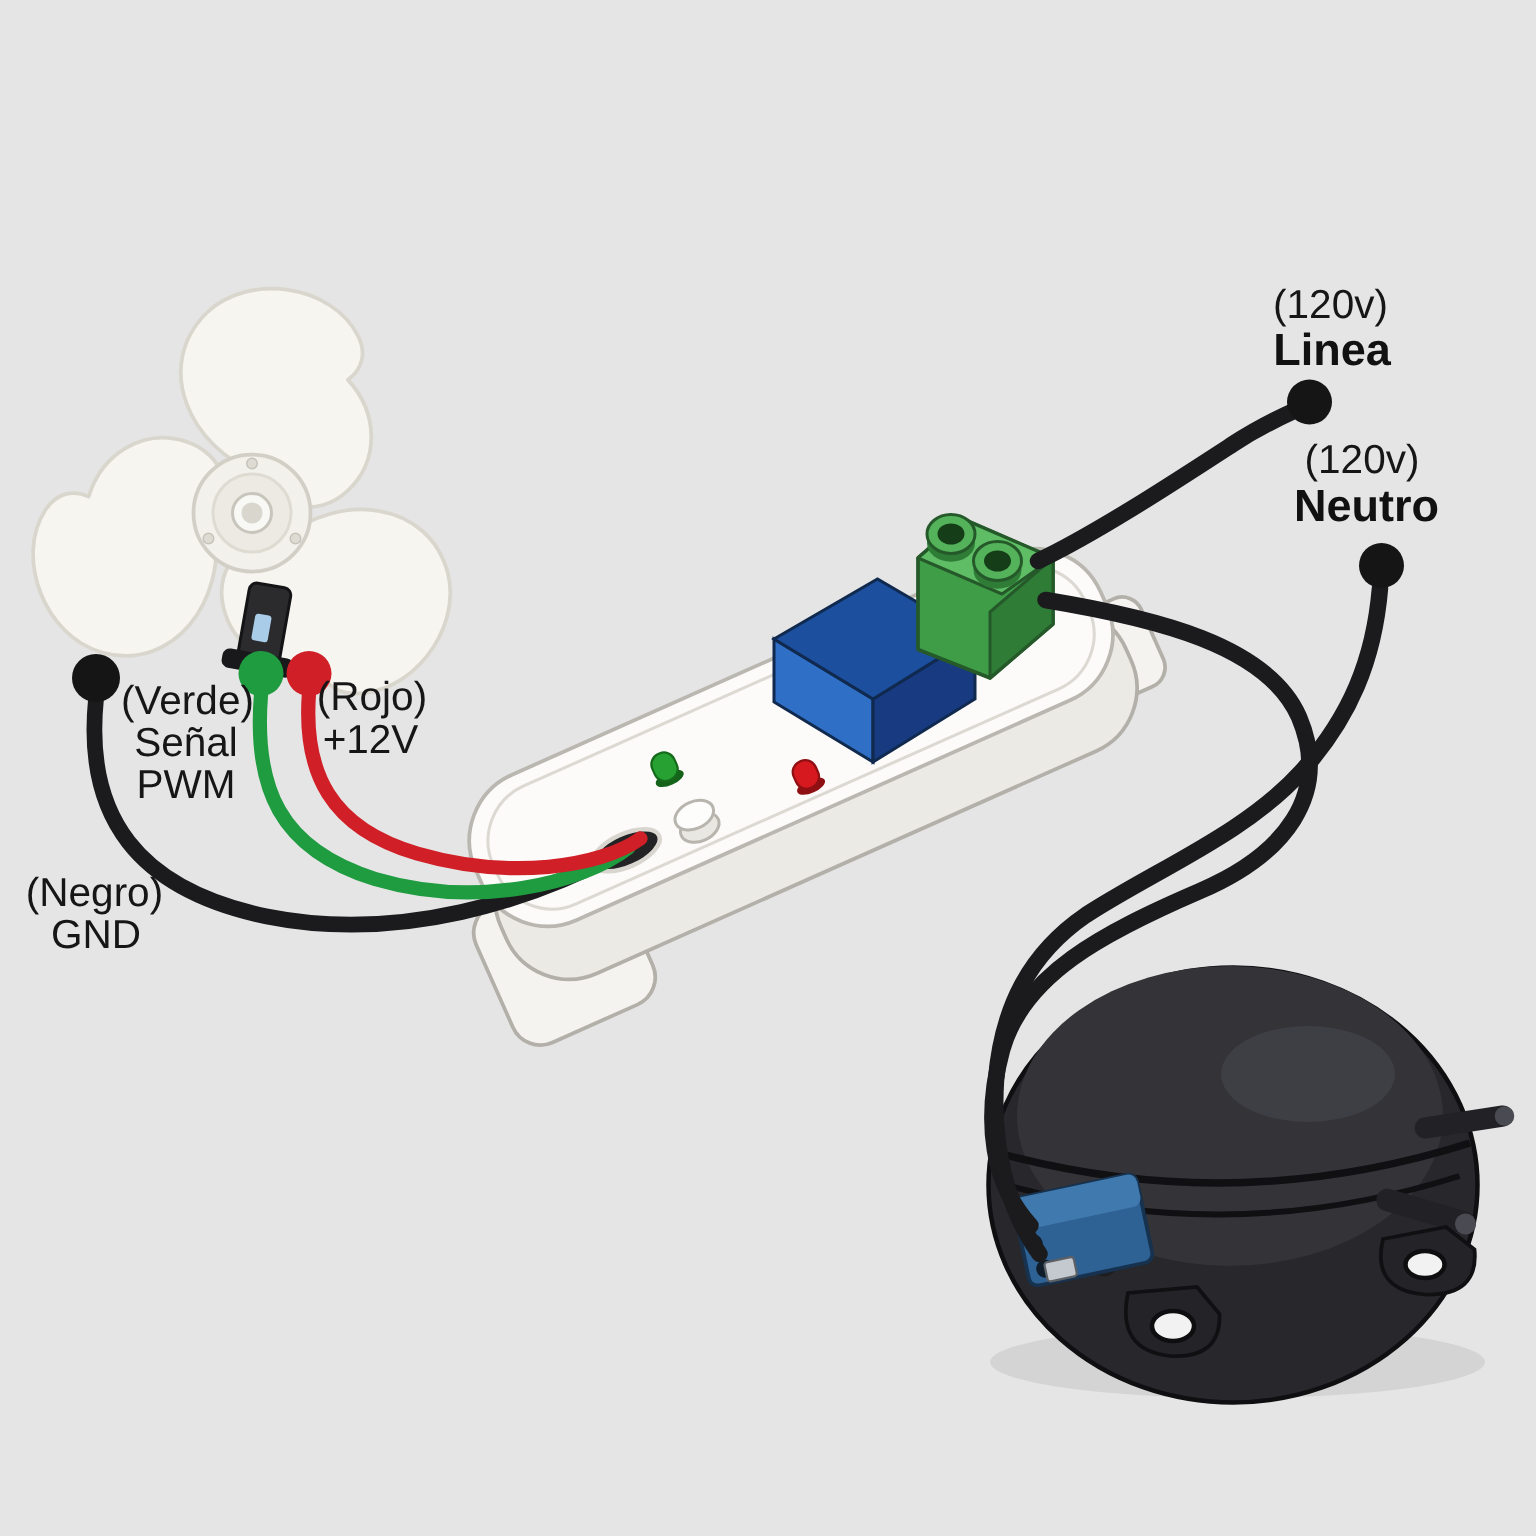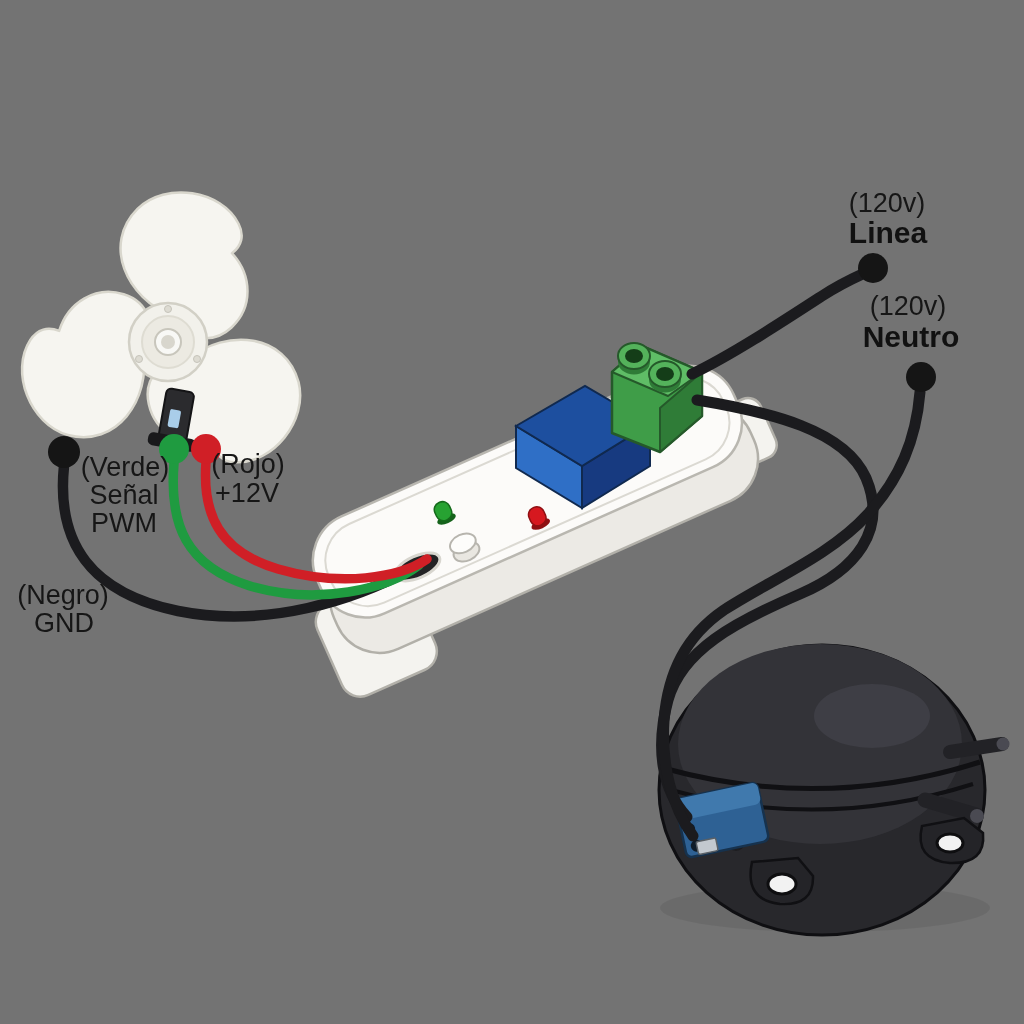--- a/index.html
+++ b/index.html
@@ -1,16 +1,16 @@
 <!DOCTYPE html>
 <html><head>
 <meta charset="utf-8">
 <style>
   html,body{margin:0;padding:0;background:#ffffff;}
-  .stage{position:relative;width:1024px;height:1024px;background:#737373;overflow:hidden;
+  .stage{position:relative;width:1024px;height:1024px;background:#e5e5e5;overflow:hidden;
          font-family:"Liberation Sans", sans-serif;}
   svg{position:absolute;inset:0;}
   .lbl{fill:#161616;font-family:"Liberation Sans", sans-serif;font-size:27px;}
   .lbl-bold{fill:#111111;font-family:"Liberation Sans", sans-serif;font-size:30px;font-weight:700;}
 </style>
 </head>
 <body>
 
 <div class="stage">
 <svg width="1024" height="1024" viewBox="0 0 1024 1024">

